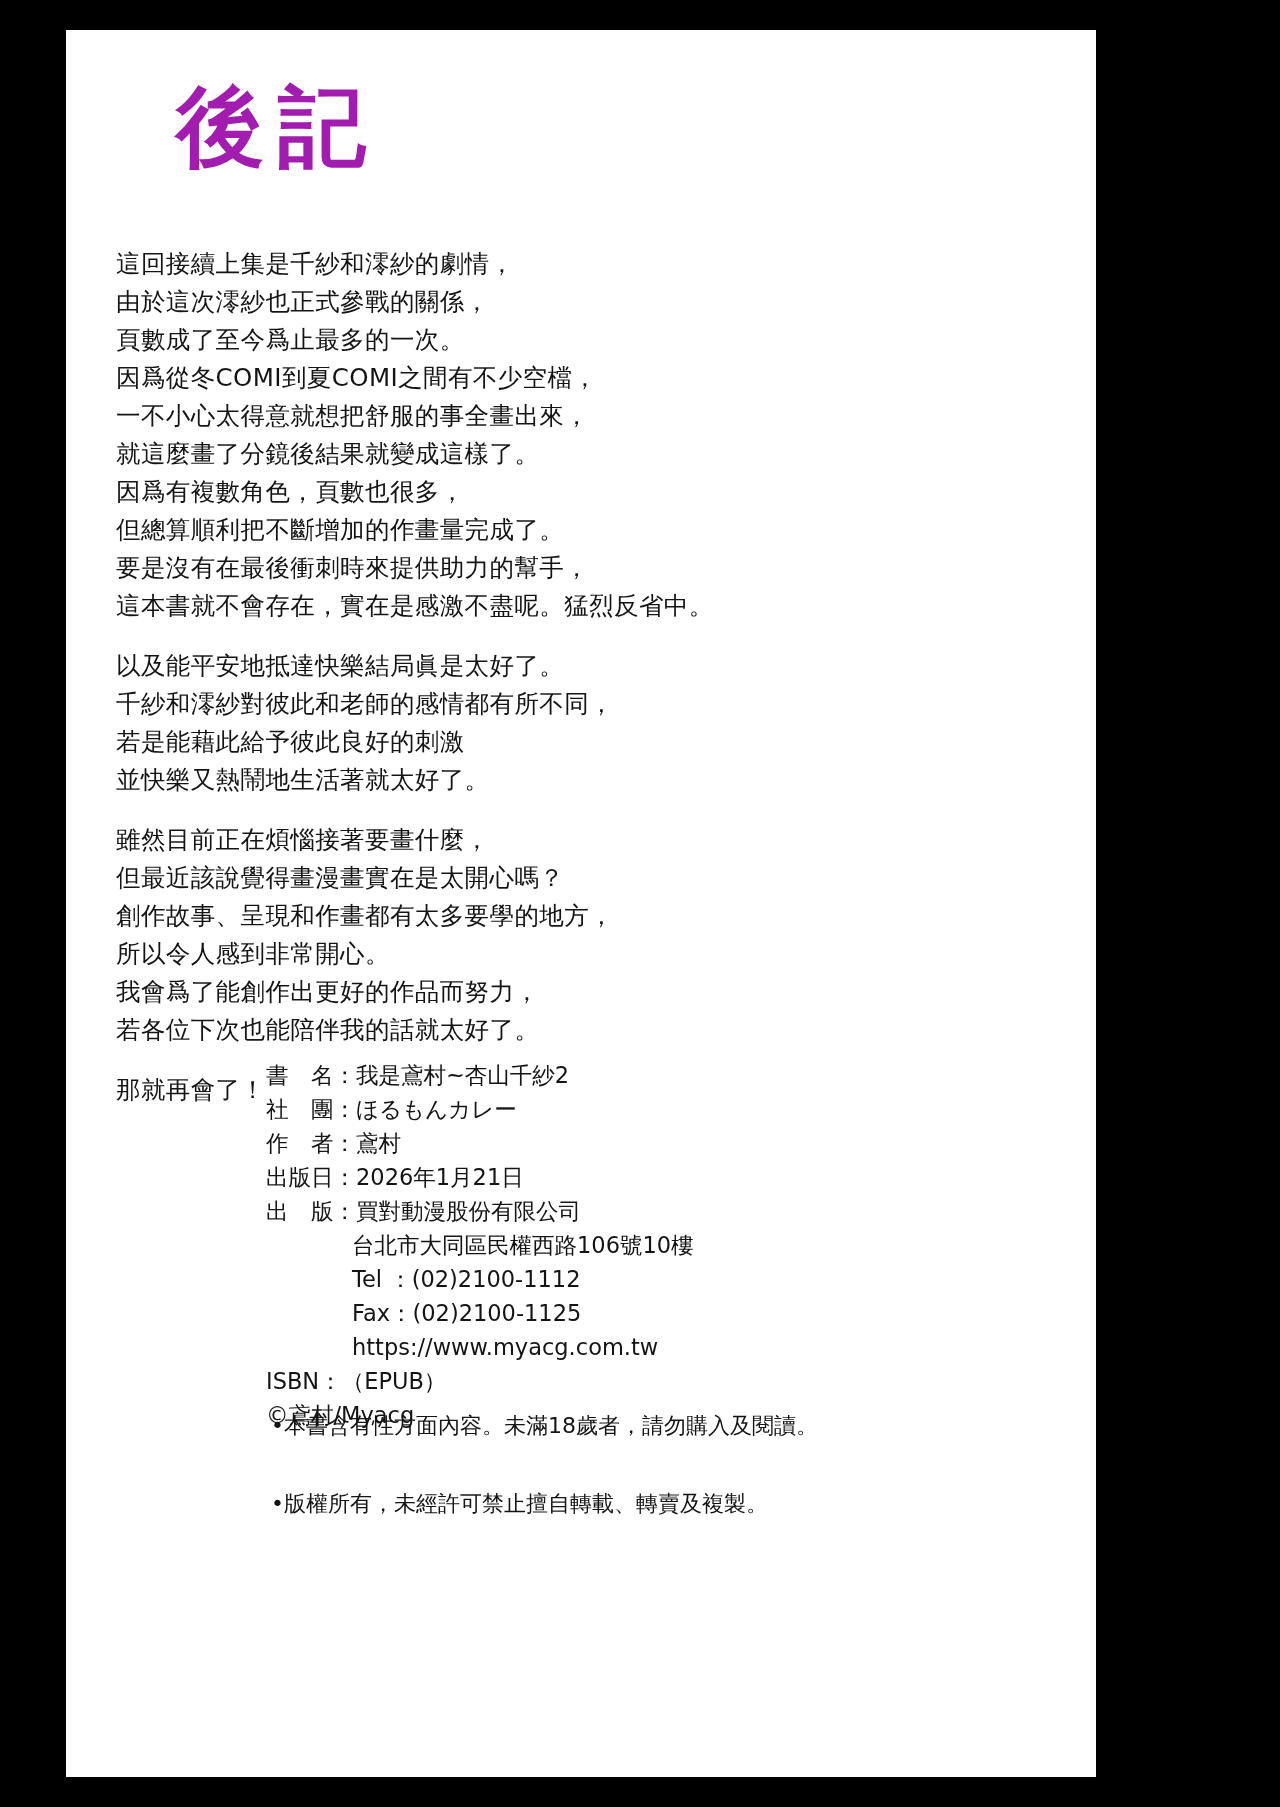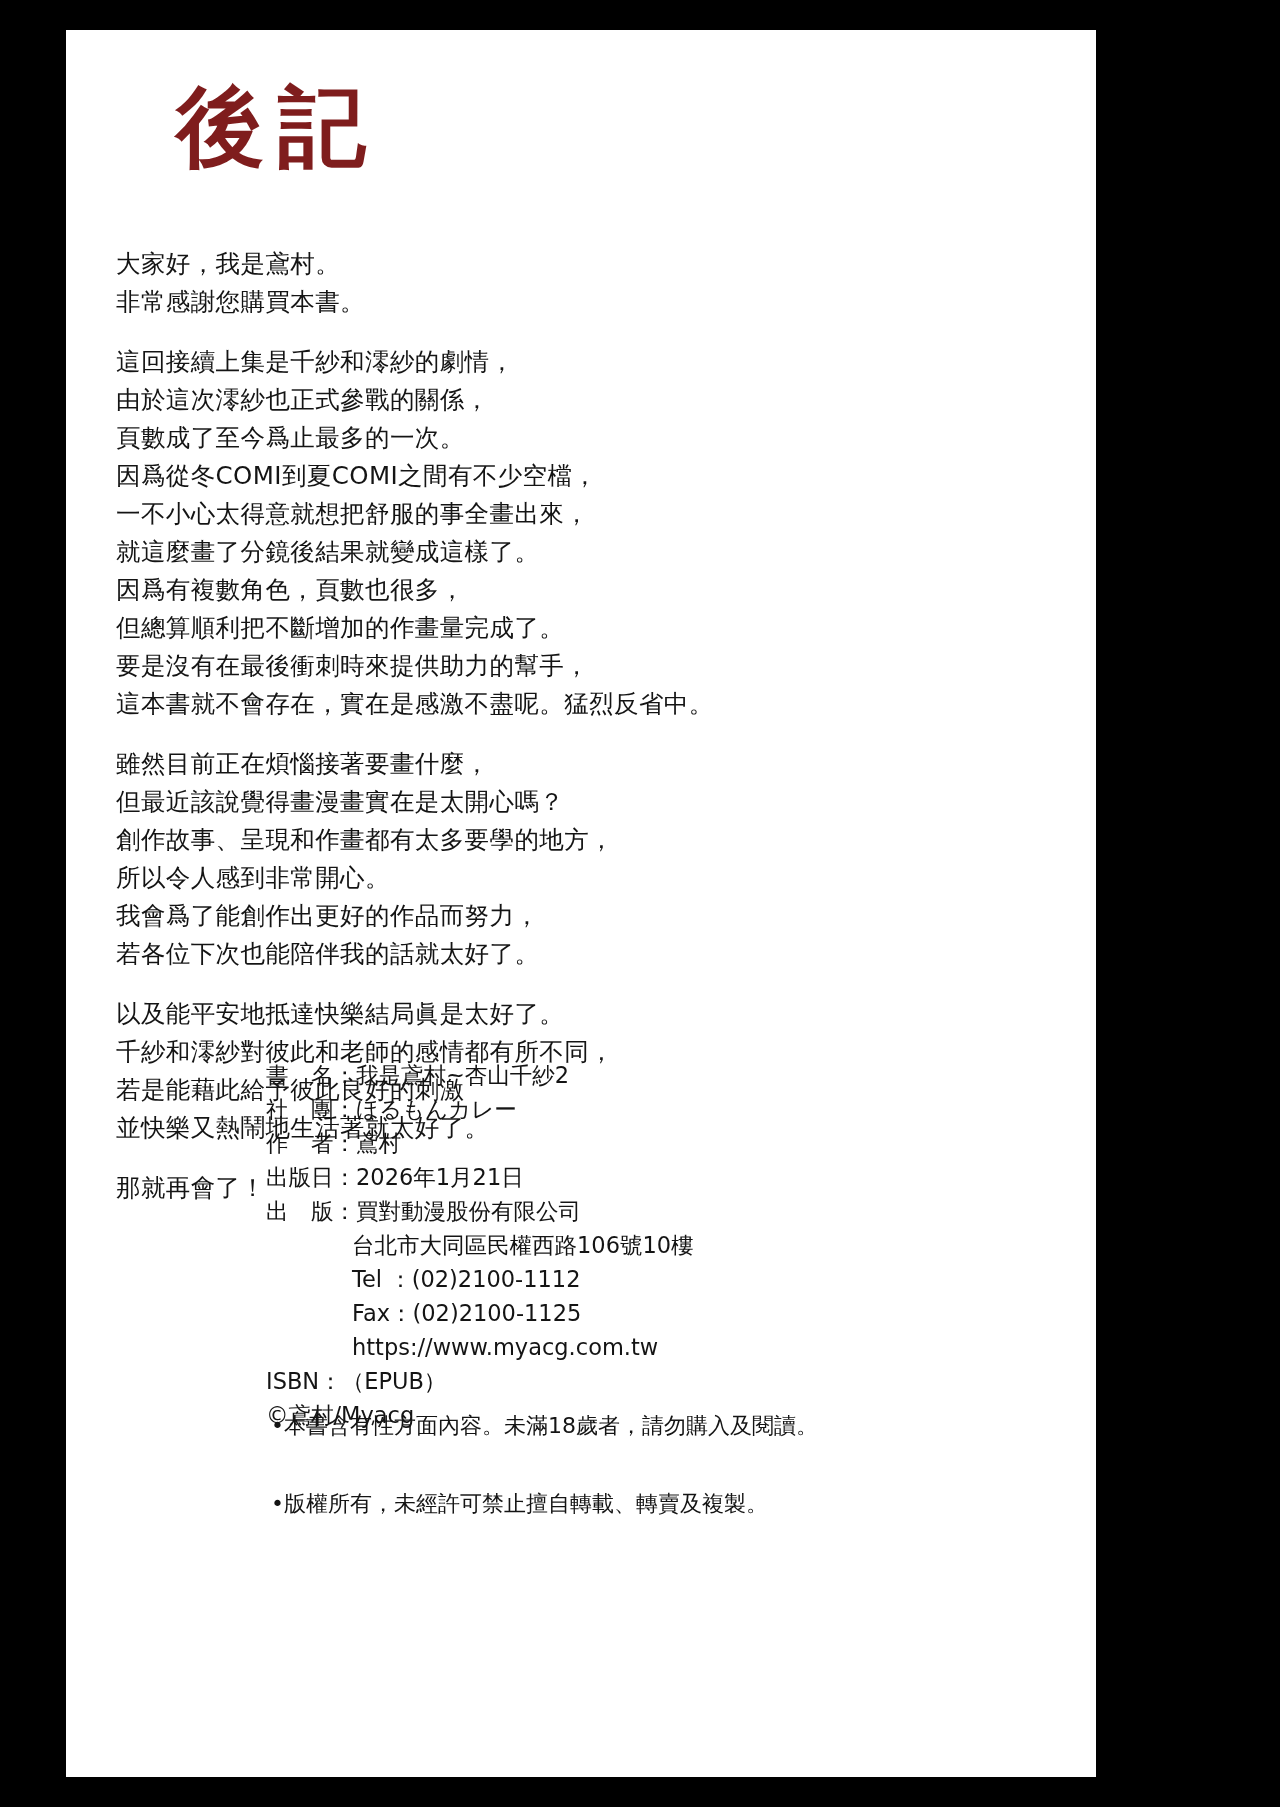--- a/index.html
+++ b/index.html
@@ -22,21 +22,21 @@
     background: #ffffff;
   }
   .afterword-title {
     position: absolute;
     left: 110px;
     top: 50px;
     font-family: "DejaVu Serif", "Liberation Serif", serif;
     font-weight: bold;
     font-size: 88px;
     letter-spacing: 14px;
-    color: #7f1d1d;
+    color: #a21caf;
     line-height: 1.05;
     text-align: right;
   }
   .body-text {
     position: absolute;
     left: 50px;
     top: 215px;
     width: 900px;
     font-size: 24.5px;
     line-height: 38px;
@@ -76,42 +76,40 @@
   .notes .row { white-space: pre; margin-top: 44px; }
 </style>
 </head>
 <body>
 
 <div class="page">
 
   <div class="afterword-title">後記</div>
 
   <div class="body-text">
-    <p class="para">大家好，我是鳶村。
-非常感謝您購買本書。</p>
     <p class="para">這回接續上集是千紗和澪紗的劇情，
 由於這次澪紗也正式參戰的關係，
 頁數成了至今爲止最多的一次。
 因爲從冬COMI到夏COMI之間有不少空檔，
 一不小心太得意就想把舒服的事全畫出來，
 就這麼畫了分鏡後結果就變成這樣了。
 因爲有複數角色，頁數也很多，
 但總算順利把不斷增加的作畫量完成了。
 要是沒有在最後衝刺時來提供助力的幫手，
 這本書就不會存在，實在是感激不盡呢。猛烈反省中。</p>
+    <p class="para">以及能平安地抵達快樂結局眞是太好了。
+千紗和澪紗對彼此和老師的感情都有所不同，
+若是能藉此給予彼此良好的刺激
+並快樂又熱鬧地生活著就太好了。</p>
     <p class="para">雖然目前正在煩惱接著要畫什麼，
 但最近該說覺得畫漫畫實在是太開心嗎？
 創作故事、呈現和作畫都有太多要學的地方，
 所以令人感到非常開心。
 我會爲了能創作出更好的作品而努力，
 若各位下次也能陪伴我的話就太好了。</p>
-    <p class="para">以及能平安地抵達快樂結局眞是太好了。
-千紗和澪紗對彼此和老師的感情都有所不同，
-若是能藉此給予彼此良好的刺激
-並快樂又熱鬧地生活著就太好了。</p>
     <p class="para">那就再會了！</p>
   </div>
 
   <div class="colophon">
     <div class="row">書　名：我是鳶村~杏山千紗2</div>
     <div class="row">社　團：ほるもんカレー</div>
     <div class="row">作　者：鳶村</div>
     <div class="row">出版日：2026年1月21日</div>
     <div class="row">出　版：買對動漫股份有限公司</div>
     <div class="row indent">台北市大同區民權西路106號10樓</div>

